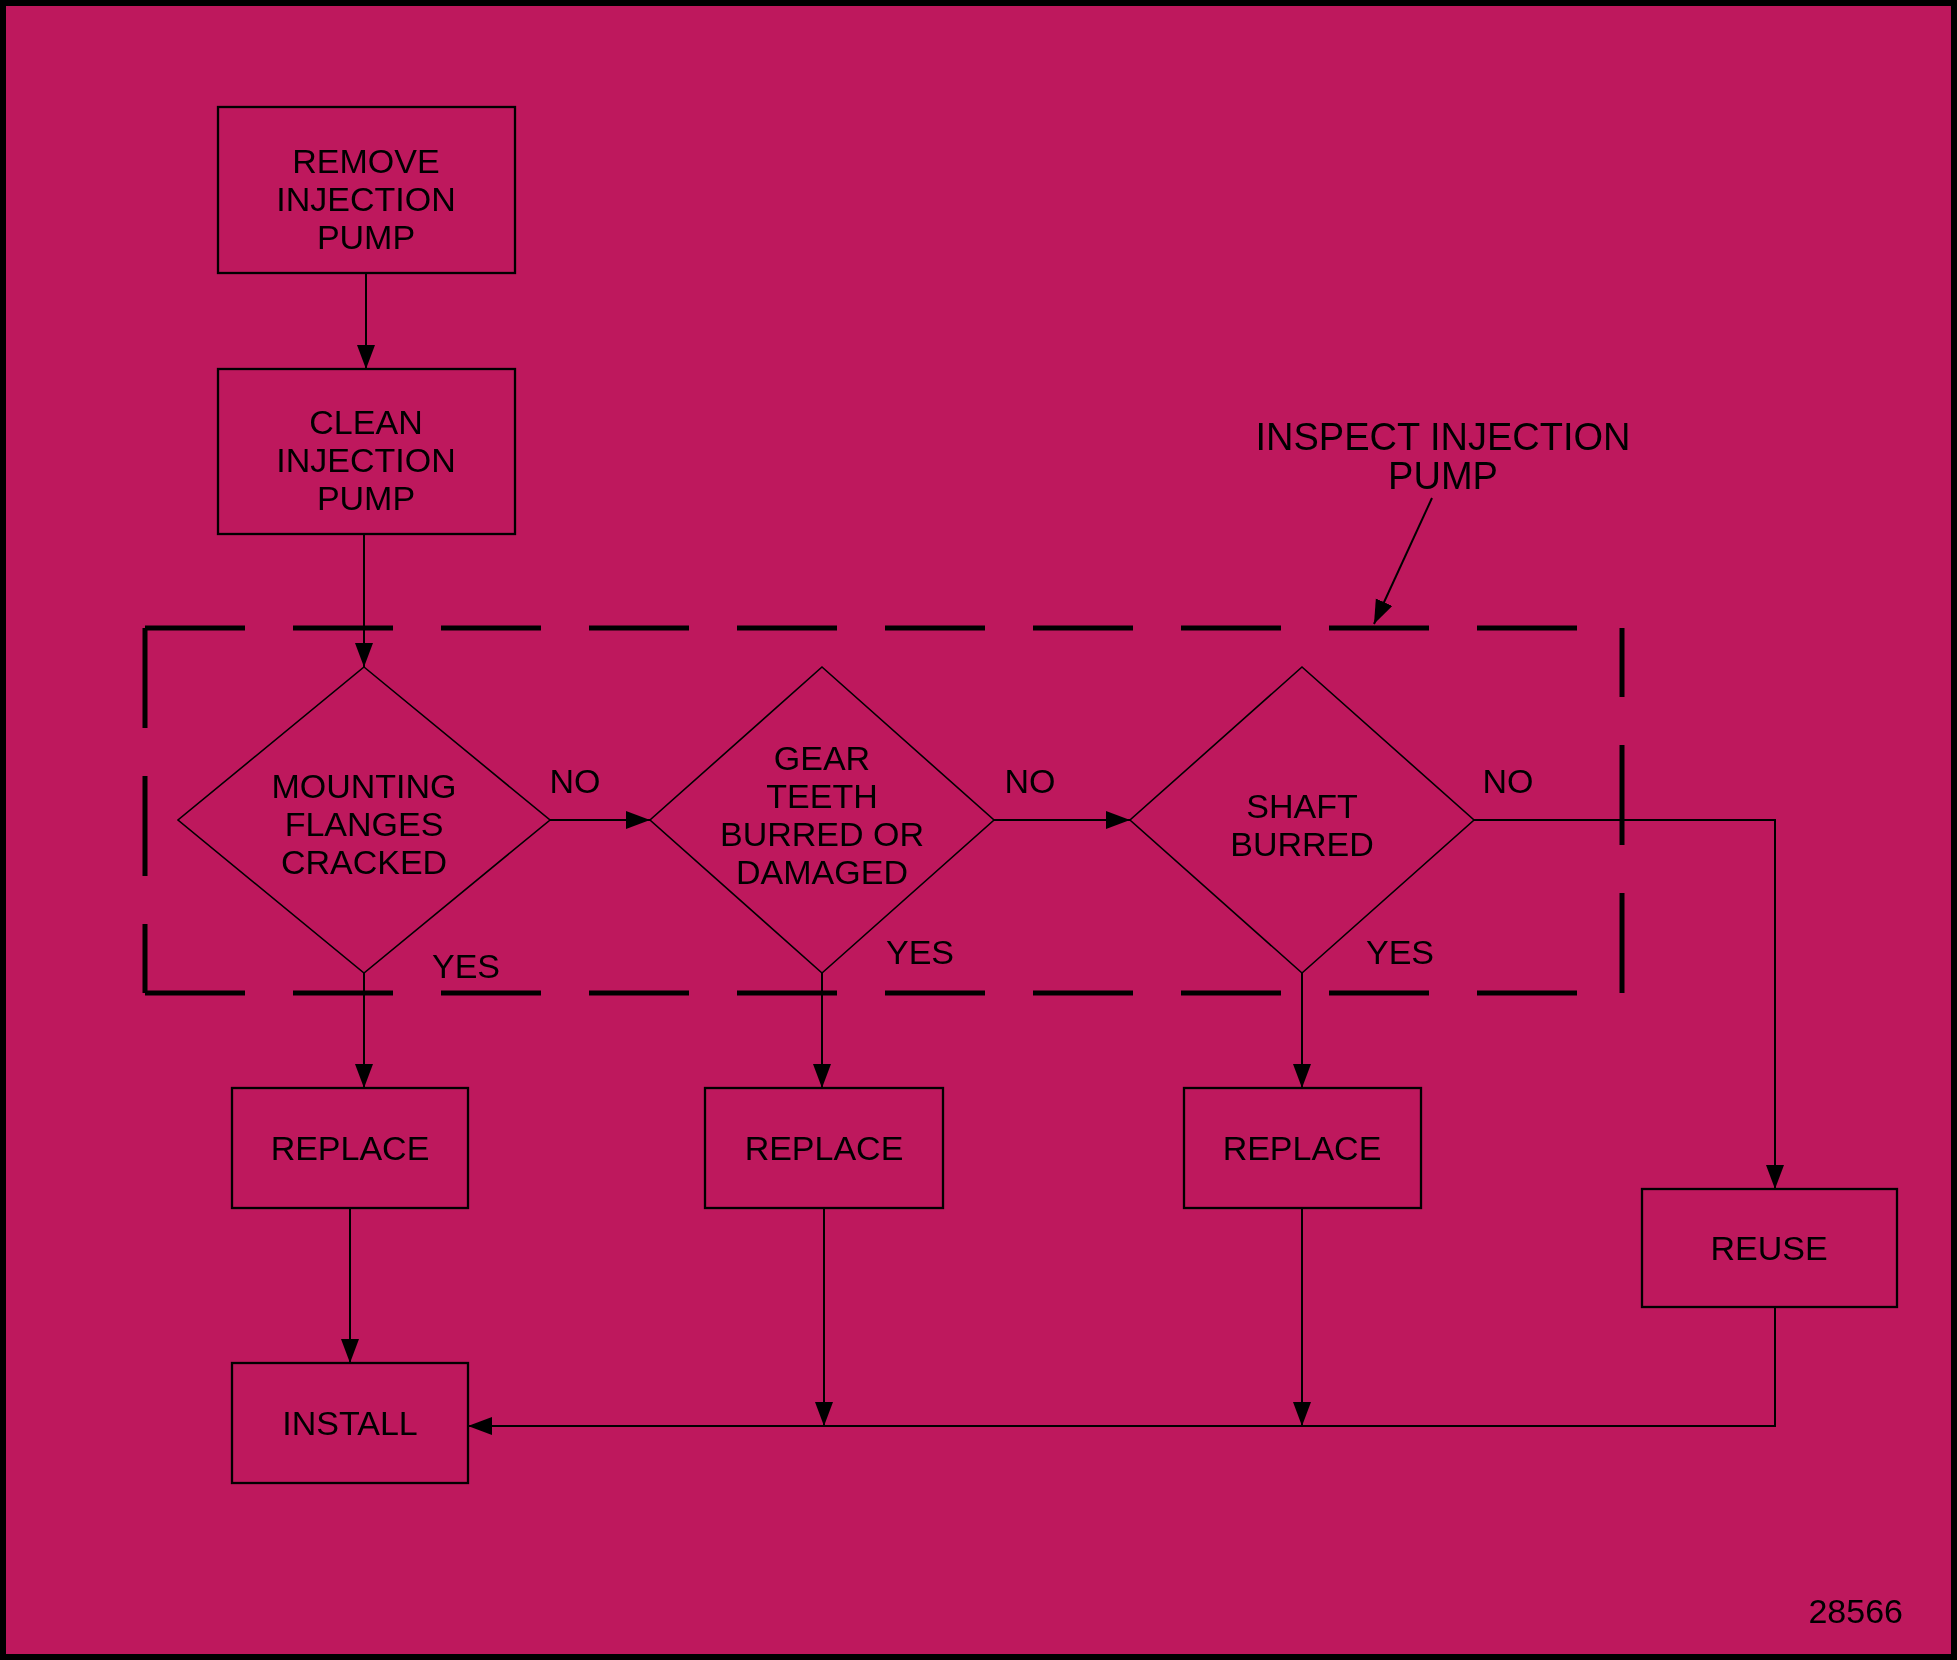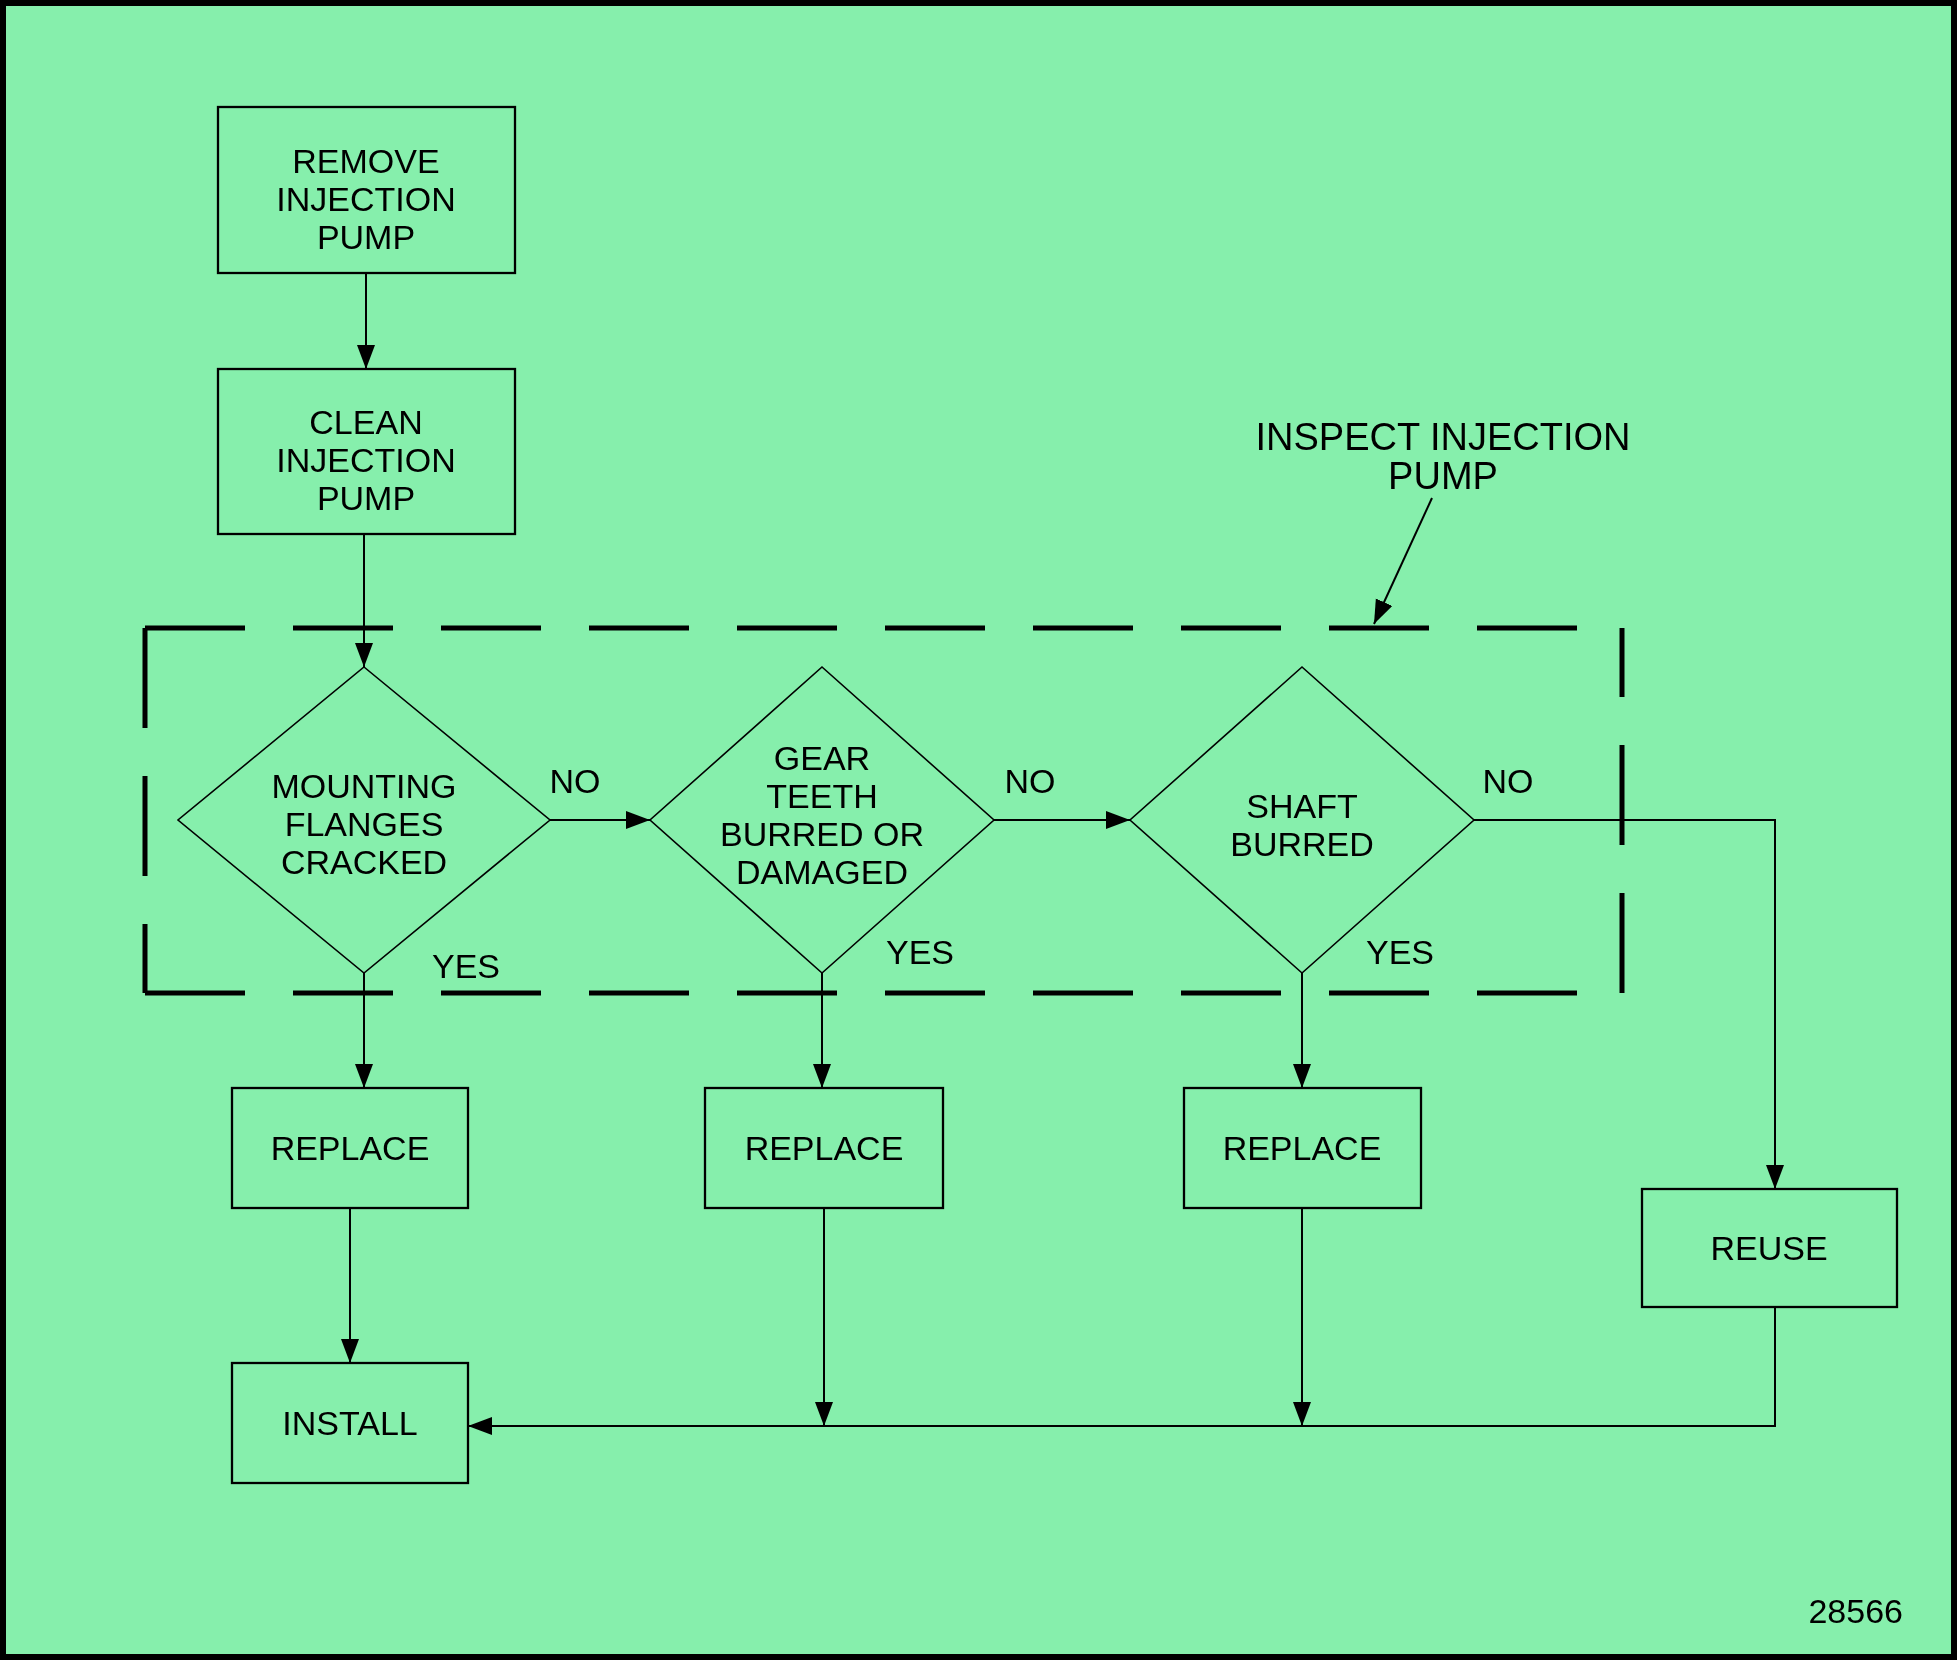--- a/index.html
+++ b/index.html
@@ -1,20 +1,20 @@
 <!DOCTYPE html>
 <html><head>
 <meta charset="utf-8">
 <style>
   html, body { margin: 0; padding: 0; background: #ffffff; }
   .stage {
     position: relative;
     width: 1957px;
     height: 1660px;
-    background: #86efac;
+    background: #be185d;
   }
   svg { display: block; }
   text {
     font-family: "Liberation Sans", sans-serif;
     fill: #000000;
     font-size: 34px;
   }
   .node-label { text-anchor: middle; }
   .edge-label { text-anchor: middle; }
   .group-label { text-anchor: middle; font-size: 38px; }

